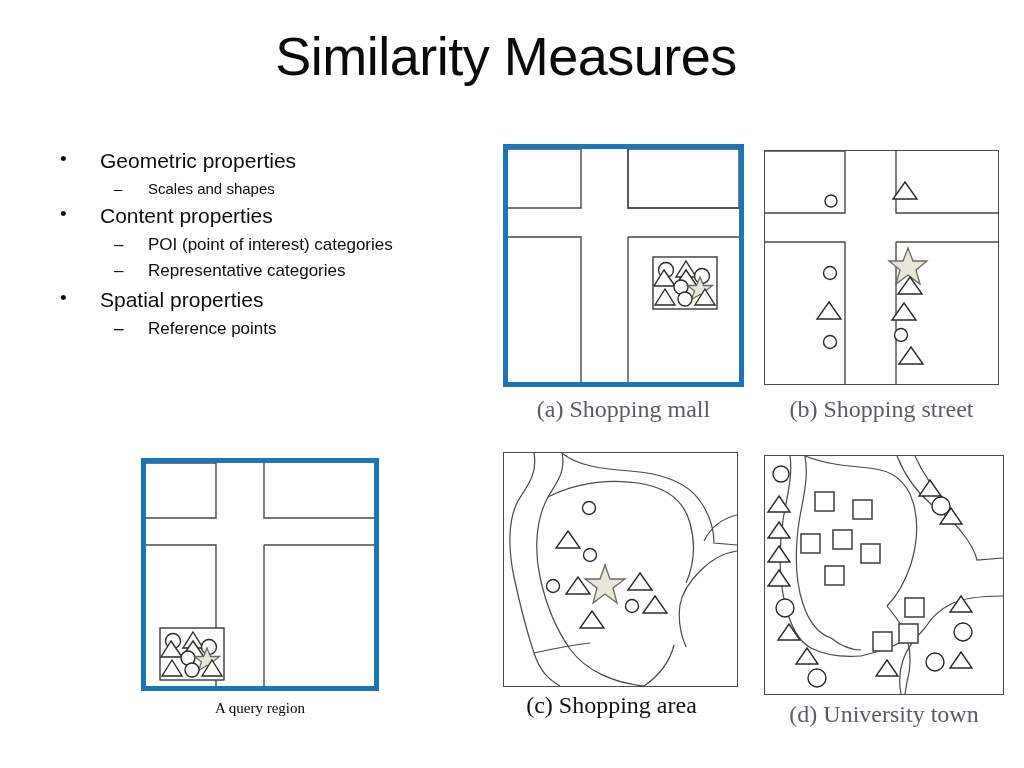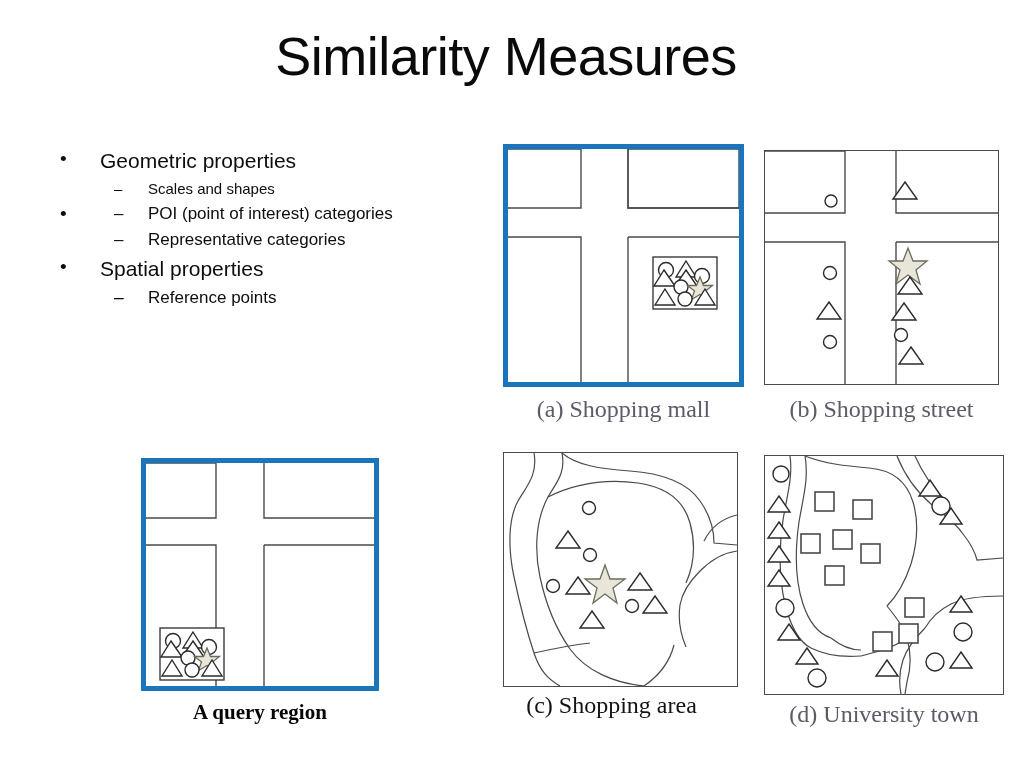--- a/index.html
+++ b/index.html
@@ -120,20 +120,21 @@
     <span class="bullet-mark">•</span>
     <span>Geometric properties</span>
   </div>
   <div class="lvl2 small">
     <span class="dash-mark">–</span>
     <span>Scales and shapes</span>
   </div>
 
   <div class="lvl1">
     <span class="bullet-mark">•</span>
+    <span>Content properties</span>
   </div>
   <div class="lvl2">
     <span class="dash-mark">–</span>
     <span>POI (point of interest) categories</span>
   </div>
   <div class="lvl2">
     <span class="dash-mark">–</span>
     <span>Representative categories</span>
   </div>
 
@@ -320,14 +321,14 @@
       <polygon class="poi-tri" points="12,14 23,30 2,30"></polygon>
       <polygon class="poi-tri" points="34,14 45,30 23,30"></polygon>
       <circle class="poi-circle" cx="50" cy="20" r="7.5"></circle>
       <circle class="poi-circle" cx="29" cy="31" r="7"></circle>
       <polygon class="poi-star" points="48,21 51.5,29.5 60.5,29.5 53.5,35 56.5,43.5 48,38.5 39.5,43.5 42.5,35 35.5,29.5 44.5,29.5"></polygon>
       <polygon class="poi-tri" points="13,33 23,49 3,49"></polygon>
       <circle class="poi-circle" cx="33" cy="43" r="7"></circle>
       <polygon class="poi-tri" points="53,33 63,49 43,49"></polygon>
     </svg>
   </div>
-  <div class="caption blackish" style="top:242px; font-size:21px;font-weight:bold;">A query region</div>
+  <div class="caption blackish" style="top:242px; font-size:15px;">A query region</div>
 </div>
 
 </body></html>

